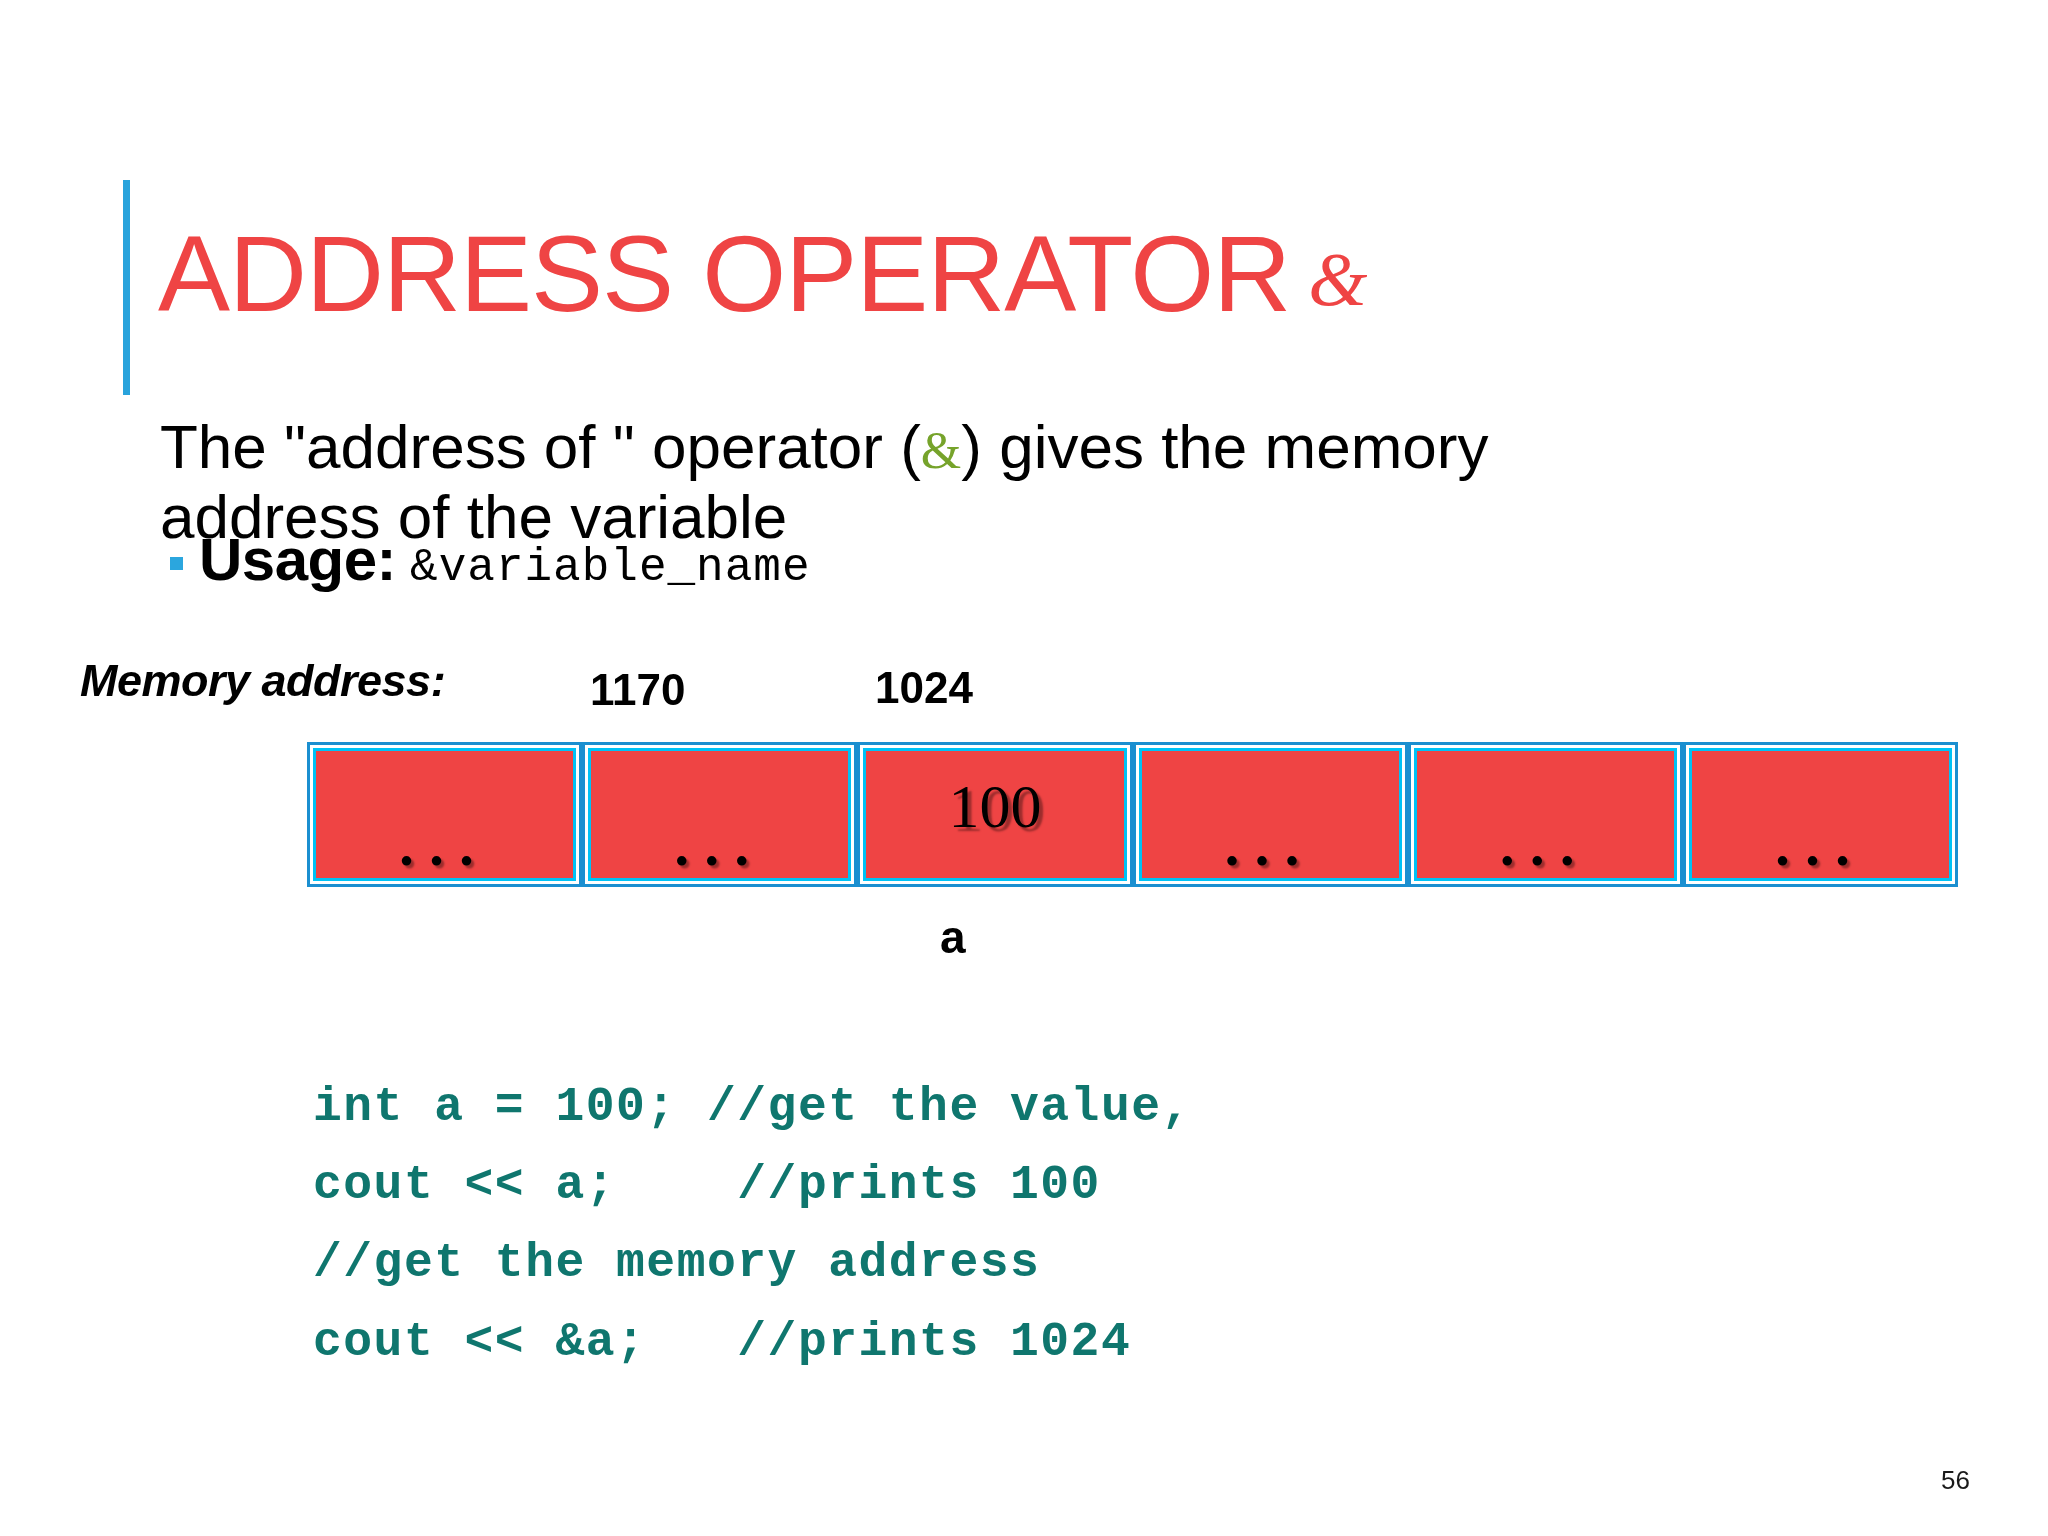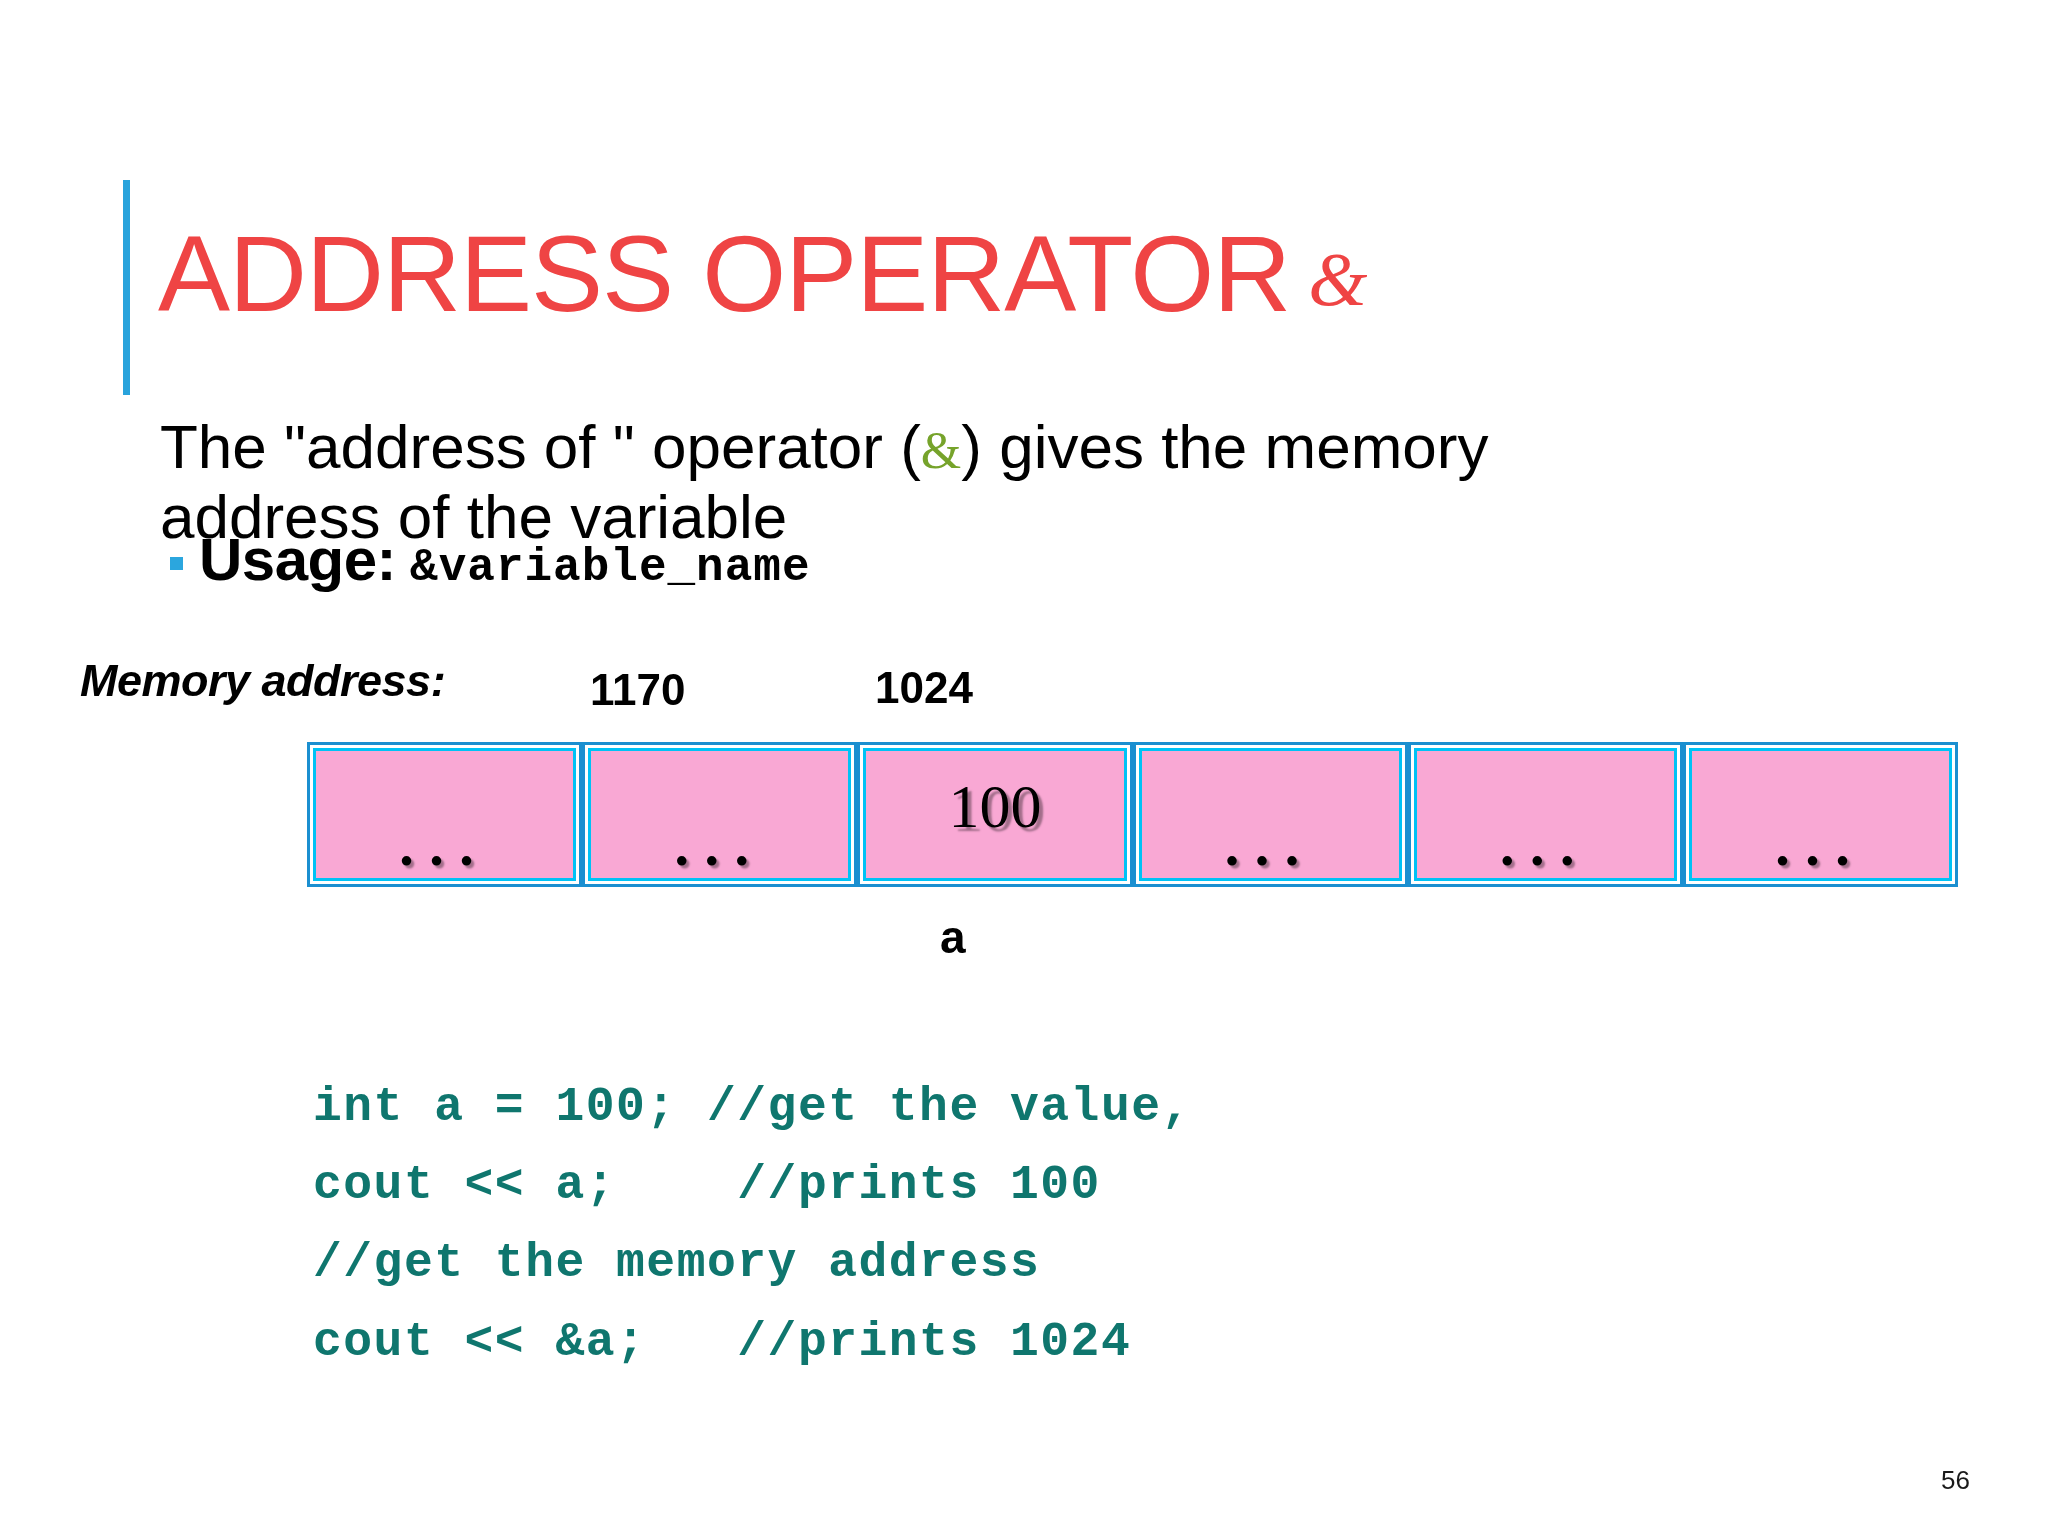--- a/index.html
+++ b/index.html
@@ -89,21 +89,21 @@
     flex: 0 0 auto;
   }
   .usage-label {
     font-size: 60px;
     font-weight: bold;
     letter-spacing: -0.5px;
   }
   .usage-code {
     font-family: "Liberation Mono", monospace;
     font-size: 46px;
-    font-weight: bold;
+    font-weight: normal;
     margin-left: 14px;
     letter-spacing: 1px;
     margin-top: 42px;
   }
 
   
   .mem-label {
     position: absolute;
     left: 80px;
     top: 655px;
@@ -132,21 +132,21 @@
     position: absolute;
     left: 307px;
     top: 742px;
     width: 1651px;
     height: 145px;
     display: flex;
   }
   .mem-cell {
     flex: 1 1 0;
     position: relative;
-    background: #f9a8d4;
+    background: #ef4444;
     border: 3px solid #1B8FD0;
     box-shadow: inset 0 0 0 3px #ffffff, inset 0 0 0 6px #00C2F5;
     box-sizing: border-box;
     display: flex;
     align-items: center;
     justify-content: center;
   }
   .dots {
     position: absolute;
     bottom: 14px;

